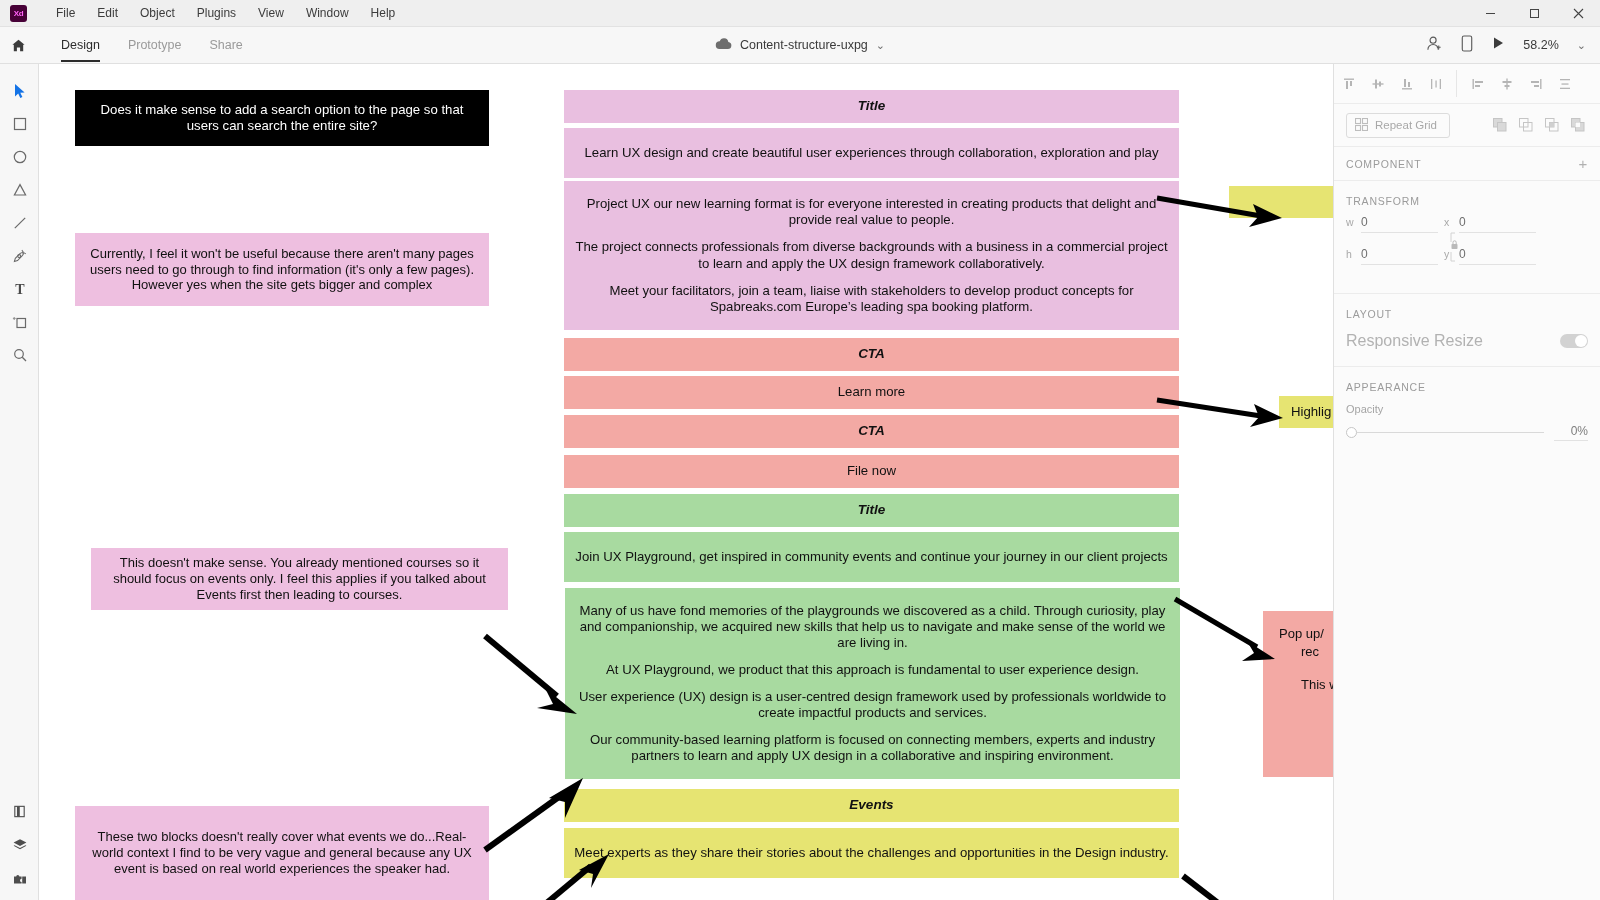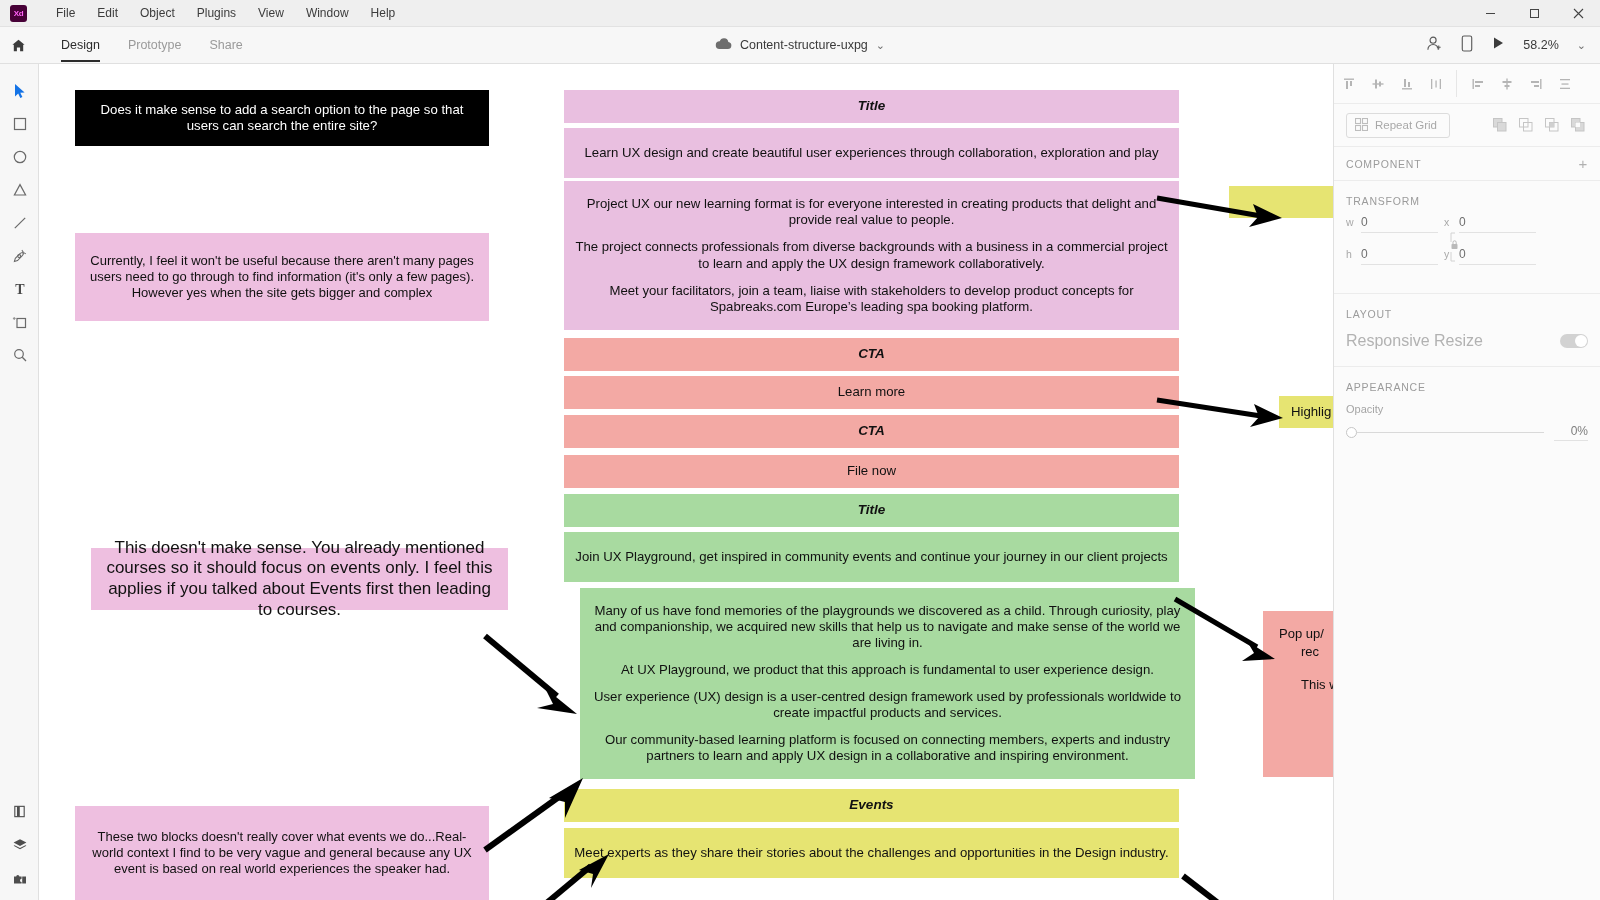--- a/index.html
+++ b/index.html
@@ -330,23 +330,23 @@
             <path d="M10.2 5.5 h3.8 v7 h-3.8 z" fill="#4e4e4e"></path>
           </svg>
       </div>
     </div>
   </div>
 
   <div class="canvas">
 
     <div class="block black" style="left:36px; top:26px; width:414px; height:56px;">Does it make sense to add a search option to the page so that users can search the entire site?</div>
 
-    <div class="block comment" style="left:36px; top:169px; width:414px; height:88px; font-size:13px;">Currently, I feel it won't be useful because there aren't many pages users need to go through to find information (it's only a few pages). However yes when the site gets bigger and complex</div>
-
-    <div class="block comment" style="left:52px; top:484px; width:417px; height:62px; font-size:17px;text-align:center;">This doesn't make sense. You already mentioned courses so it should focus on events only. I feel this applies if you talked about Events first then leading to courses.</div>
+    <div class="block comment" style="left:36px; top:169px; width:414px; height:73px; font-size:13px;">Currently, I feel it won't be useful because there aren't many pages users need to go through to find information (it's only a few pages). However yes when the site gets bigger and complex</div>
+
+    <div class="block comment" style="left:52px; top:484px; width:417px; height:62px; font-size:13px;text-align:center;">This doesn't make sense. You already mentioned courses so it should focus on events only. I feel this applies if you talked about Events first then leading to courses.</div>
 
     <div class="block comment" style="left:36px; top:742px; width:414px; height:94px; font-size:13px;">These two blocks doesn't really cover what events we do...Real-world context I find to be very vague and general because any UX event is based on real world experiences the speaker had.</div>
 
     <div class="block pink bold-italic" style="left:525px; top:26px; width:615px; height:33px;">Title</div>
 
     <div class="block pink" style="left:525px; top:64px; width:615px; height:50px;">Learn UX design and create beautiful user experiences through collaboration, exploration and play</div>
 
     <div class="block pink multiline" style="left:525px; top:117px; width:615px; height:149px;">
       <p>Project UX our new learning format is for everyone interested in creating products that delight and provide real value to people.</p>
       <p>The project connects professionals from diverse backgrounds with a business in a commercial project to learn and apply the UX design framework collaboratively.</p>
@@ -358,21 +358,21 @@
     <div class="block salmon" style="left:525px; top:312px; width:615px; height:33px;">Learn more</div>
 
     <div class="block salmon bold-italic" style="left:525px; top:351px; width:615px; height:33px;">CTA</div>
 
     <div class="block salmon" style="left:525px; top:391px; width:615px; height:33px;">File now</div>
 
     <div class="block green bold-italic" style="left:525px; top:430px; width:615px; height:33px;">Title</div>
 
     <div class="block green" style="left:525px; top:468px; width:615px; height:50px;">Join UX Playground, get inspired in community events and continue your journey in our client projects</div>
 
-    <div class="block green multiline" style="left:541px; top:524px; width:615px; height:191px;">
+    <div class="block green multiline" style="left:526px; top:524px; width:615px; height:191px;">
       <p>Many of us have fond memories of the playgrounds we discovered as a child. Through curiosity, play and companionship, we acquired new skills that help us to navigate and make sense of the world we are living in.</p>
       <p>At UX Playground, we product that this approach is fundamental to user experience design.</p>
       <p>User experience (UX) design is a user-centred design framework used by professionals worldwide to create impactful products and services.</p>
       <p>Our community-based learning platform is focused on connecting members, experts and industry partners to learn and apply UX design in a collaborative and inspiring environment.</p>
     </div>
 
     <div class="block yellow bold-italic" style="left:525px; top:725px; width:615px; height:33px;">Events</div>
 
     <div class="block yellow" style="left:525px; top:764px; width:615px; height:50px;">Meet experts as they share their stories about the challenges and opportunities in the Design industry.</div>
 

